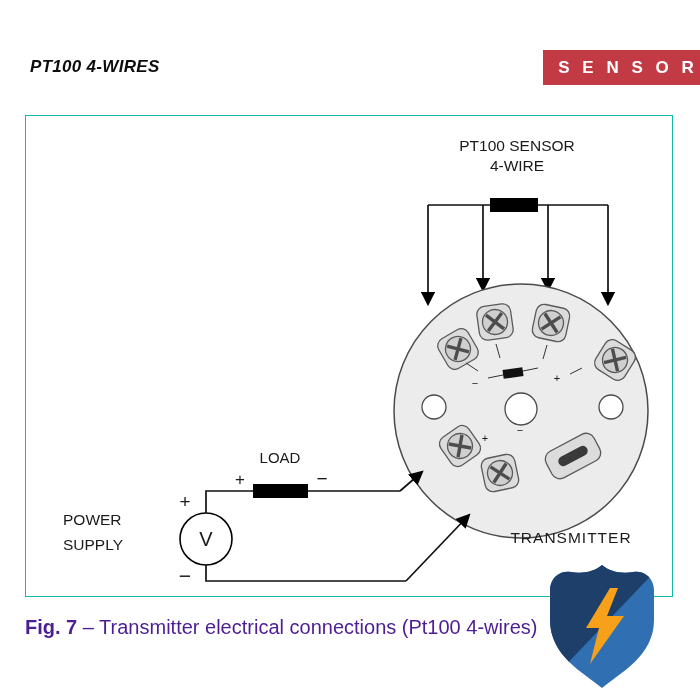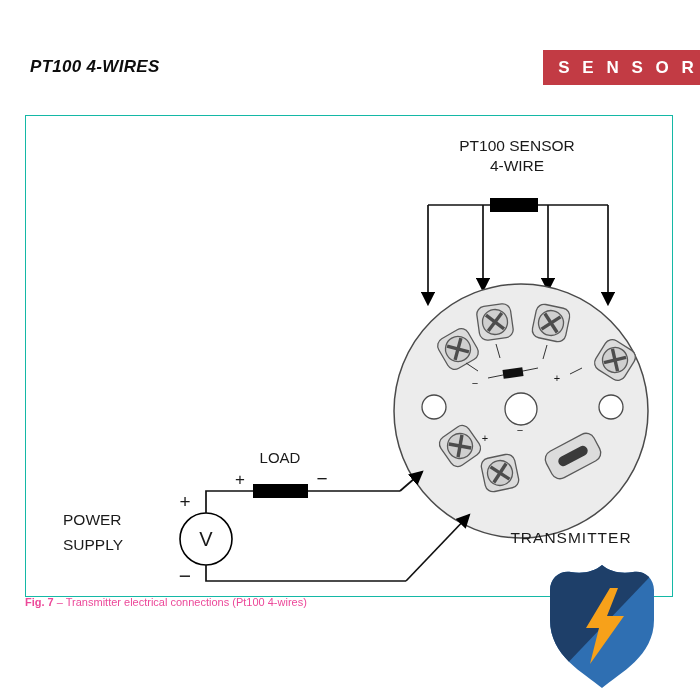--- a/index.html
+++ b/index.html
@@ -18,21 +18,21 @@
   .brand-banner span {
     display:block; color:#fff; font-size:17px; font-weight:600;
     letter-spacing:4px; line-height:35px; padding-left:13px; white-space:nowrap;
   }
   .diagram-box {
     position:absolute; left:25px; top:115px; width:646px; height:480px;
     border:1px solid #14b8a6; background:#fff;
   }
   .diagram-box svg { display:block; }
   .caption {
-    position:absolute; left:25px; top:596px; font-size:11px; color:#ec4899;
+    position:absolute; left:25px; top:616px; font-size:20px; color:#4c1d95;
     white-space:nowrap;
   }
   .caption .fig { font-weight:bold; }
   .brand-logo {
     position:absolute; left:538px; top:560px; width:128px; height:134px;
   }
   svg text { fill:#1a1a1a; }
 </style>
 </head>
 <body>

